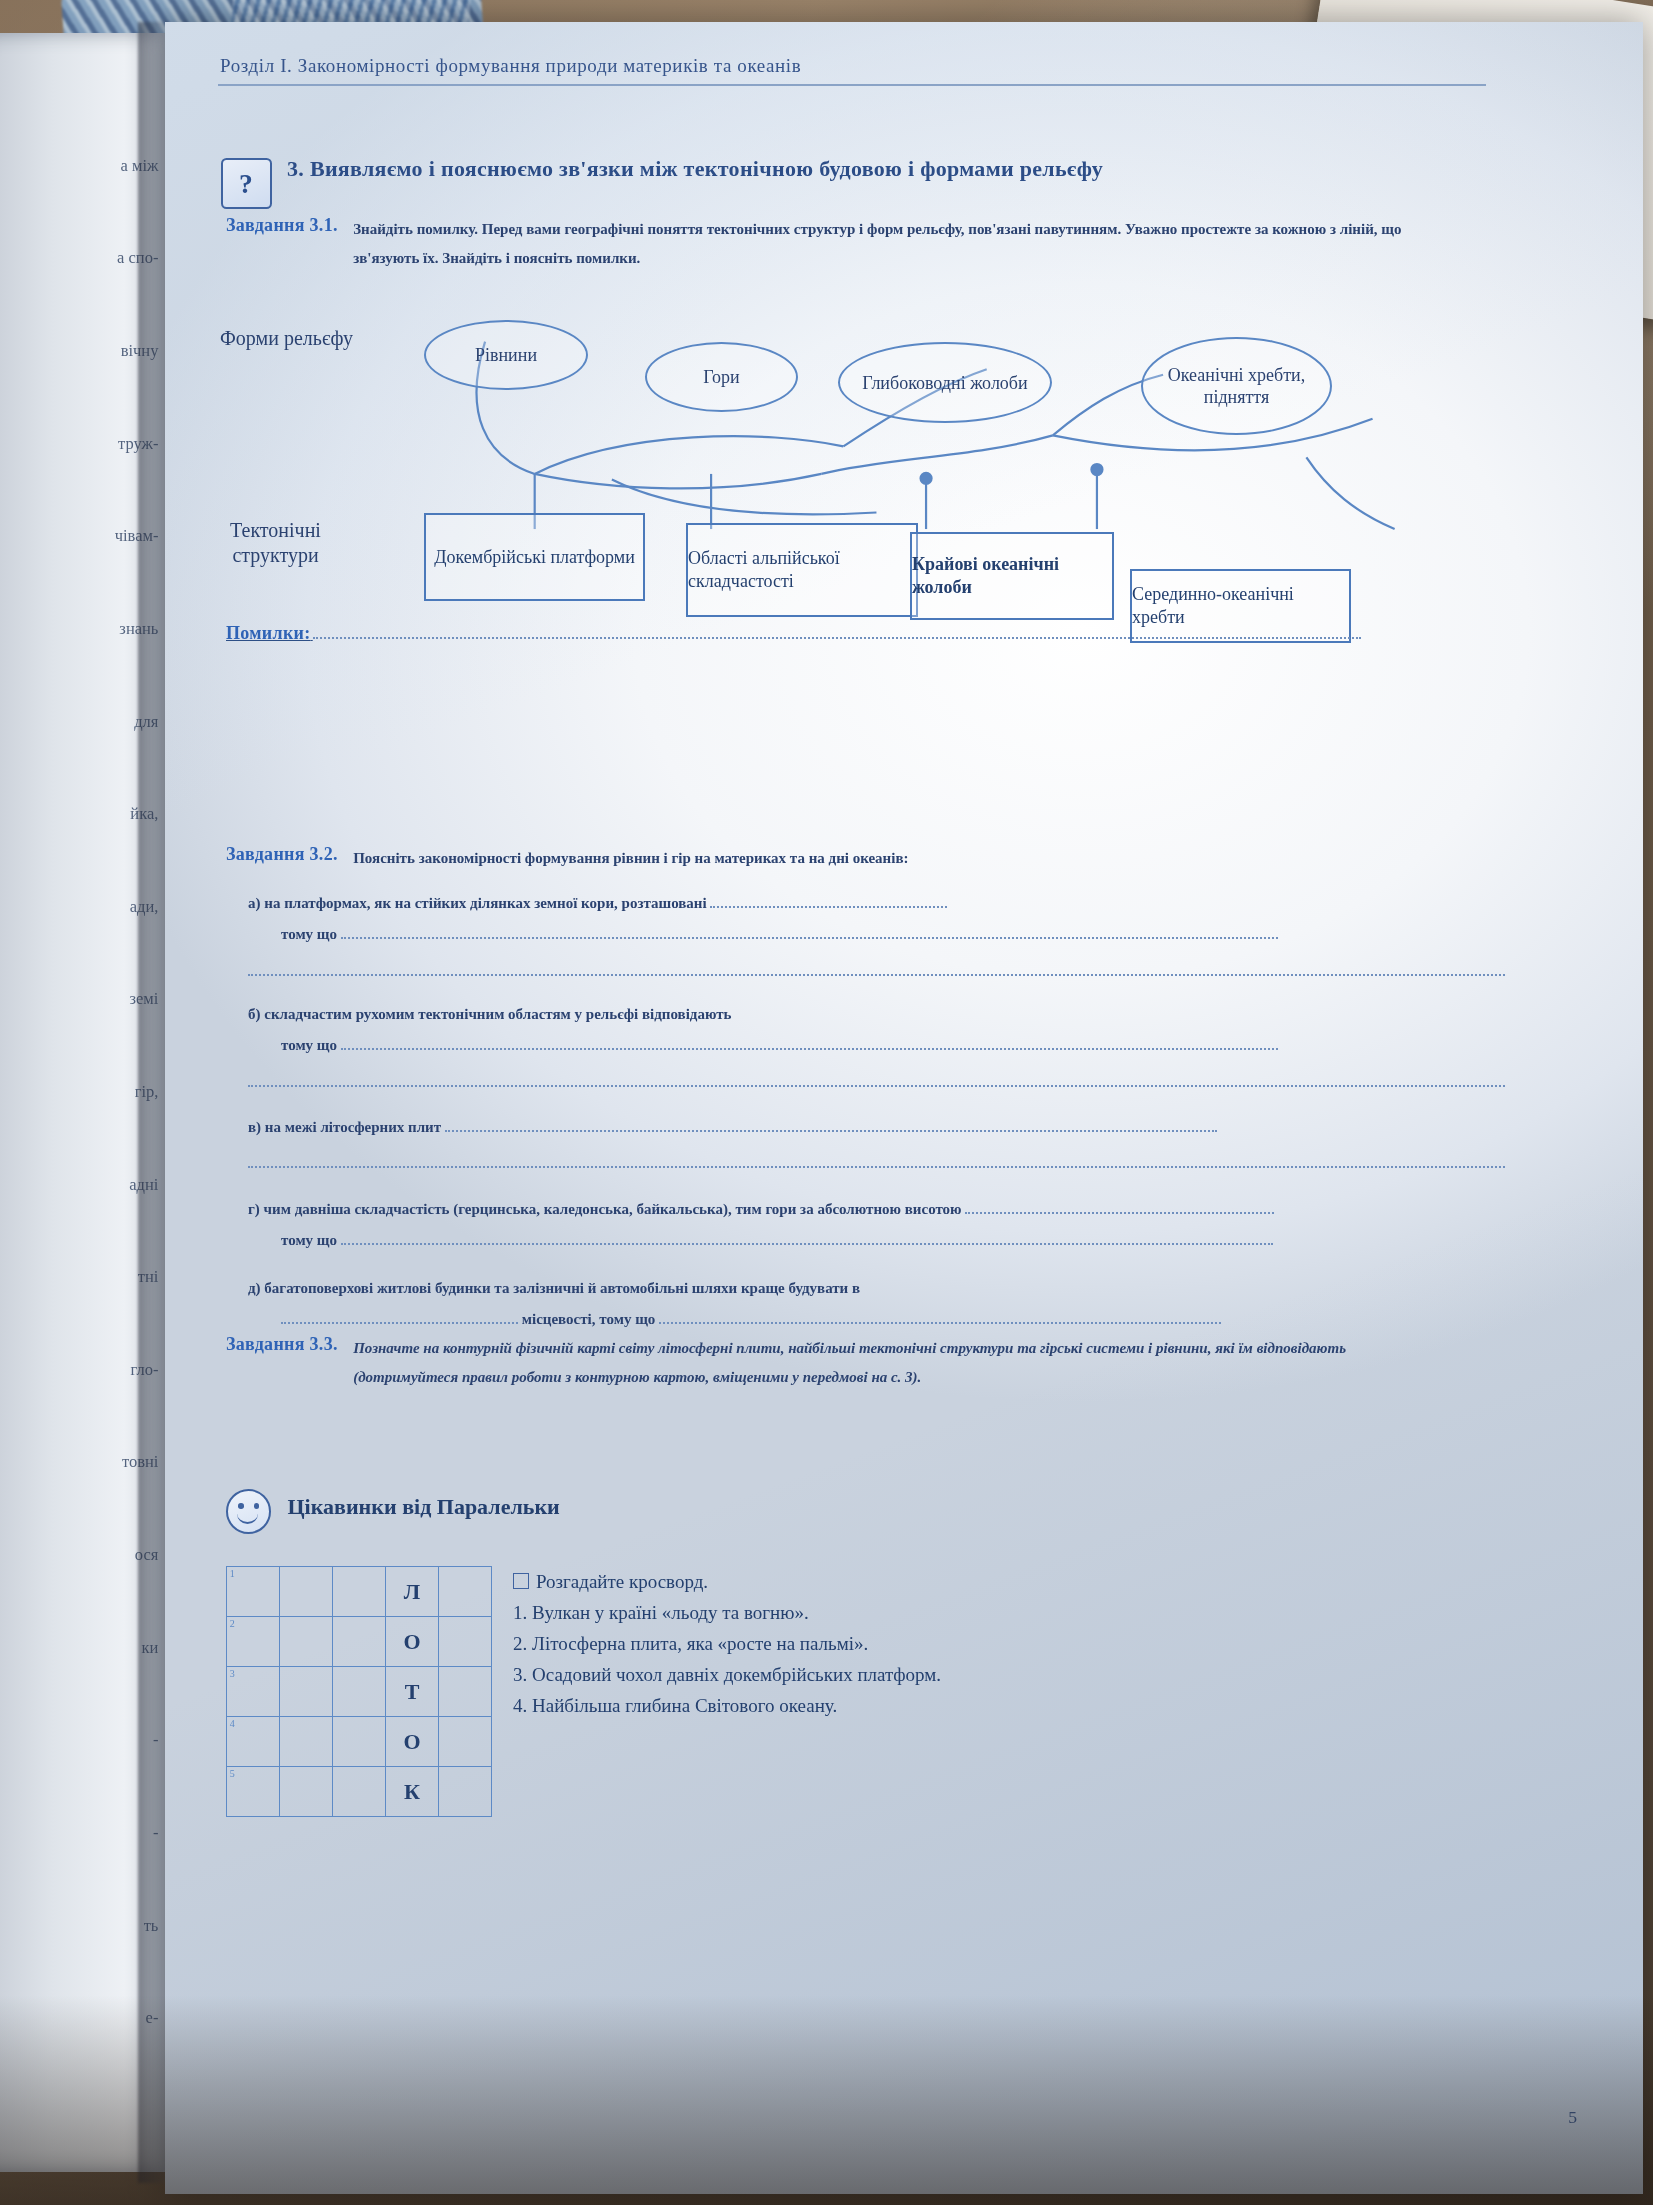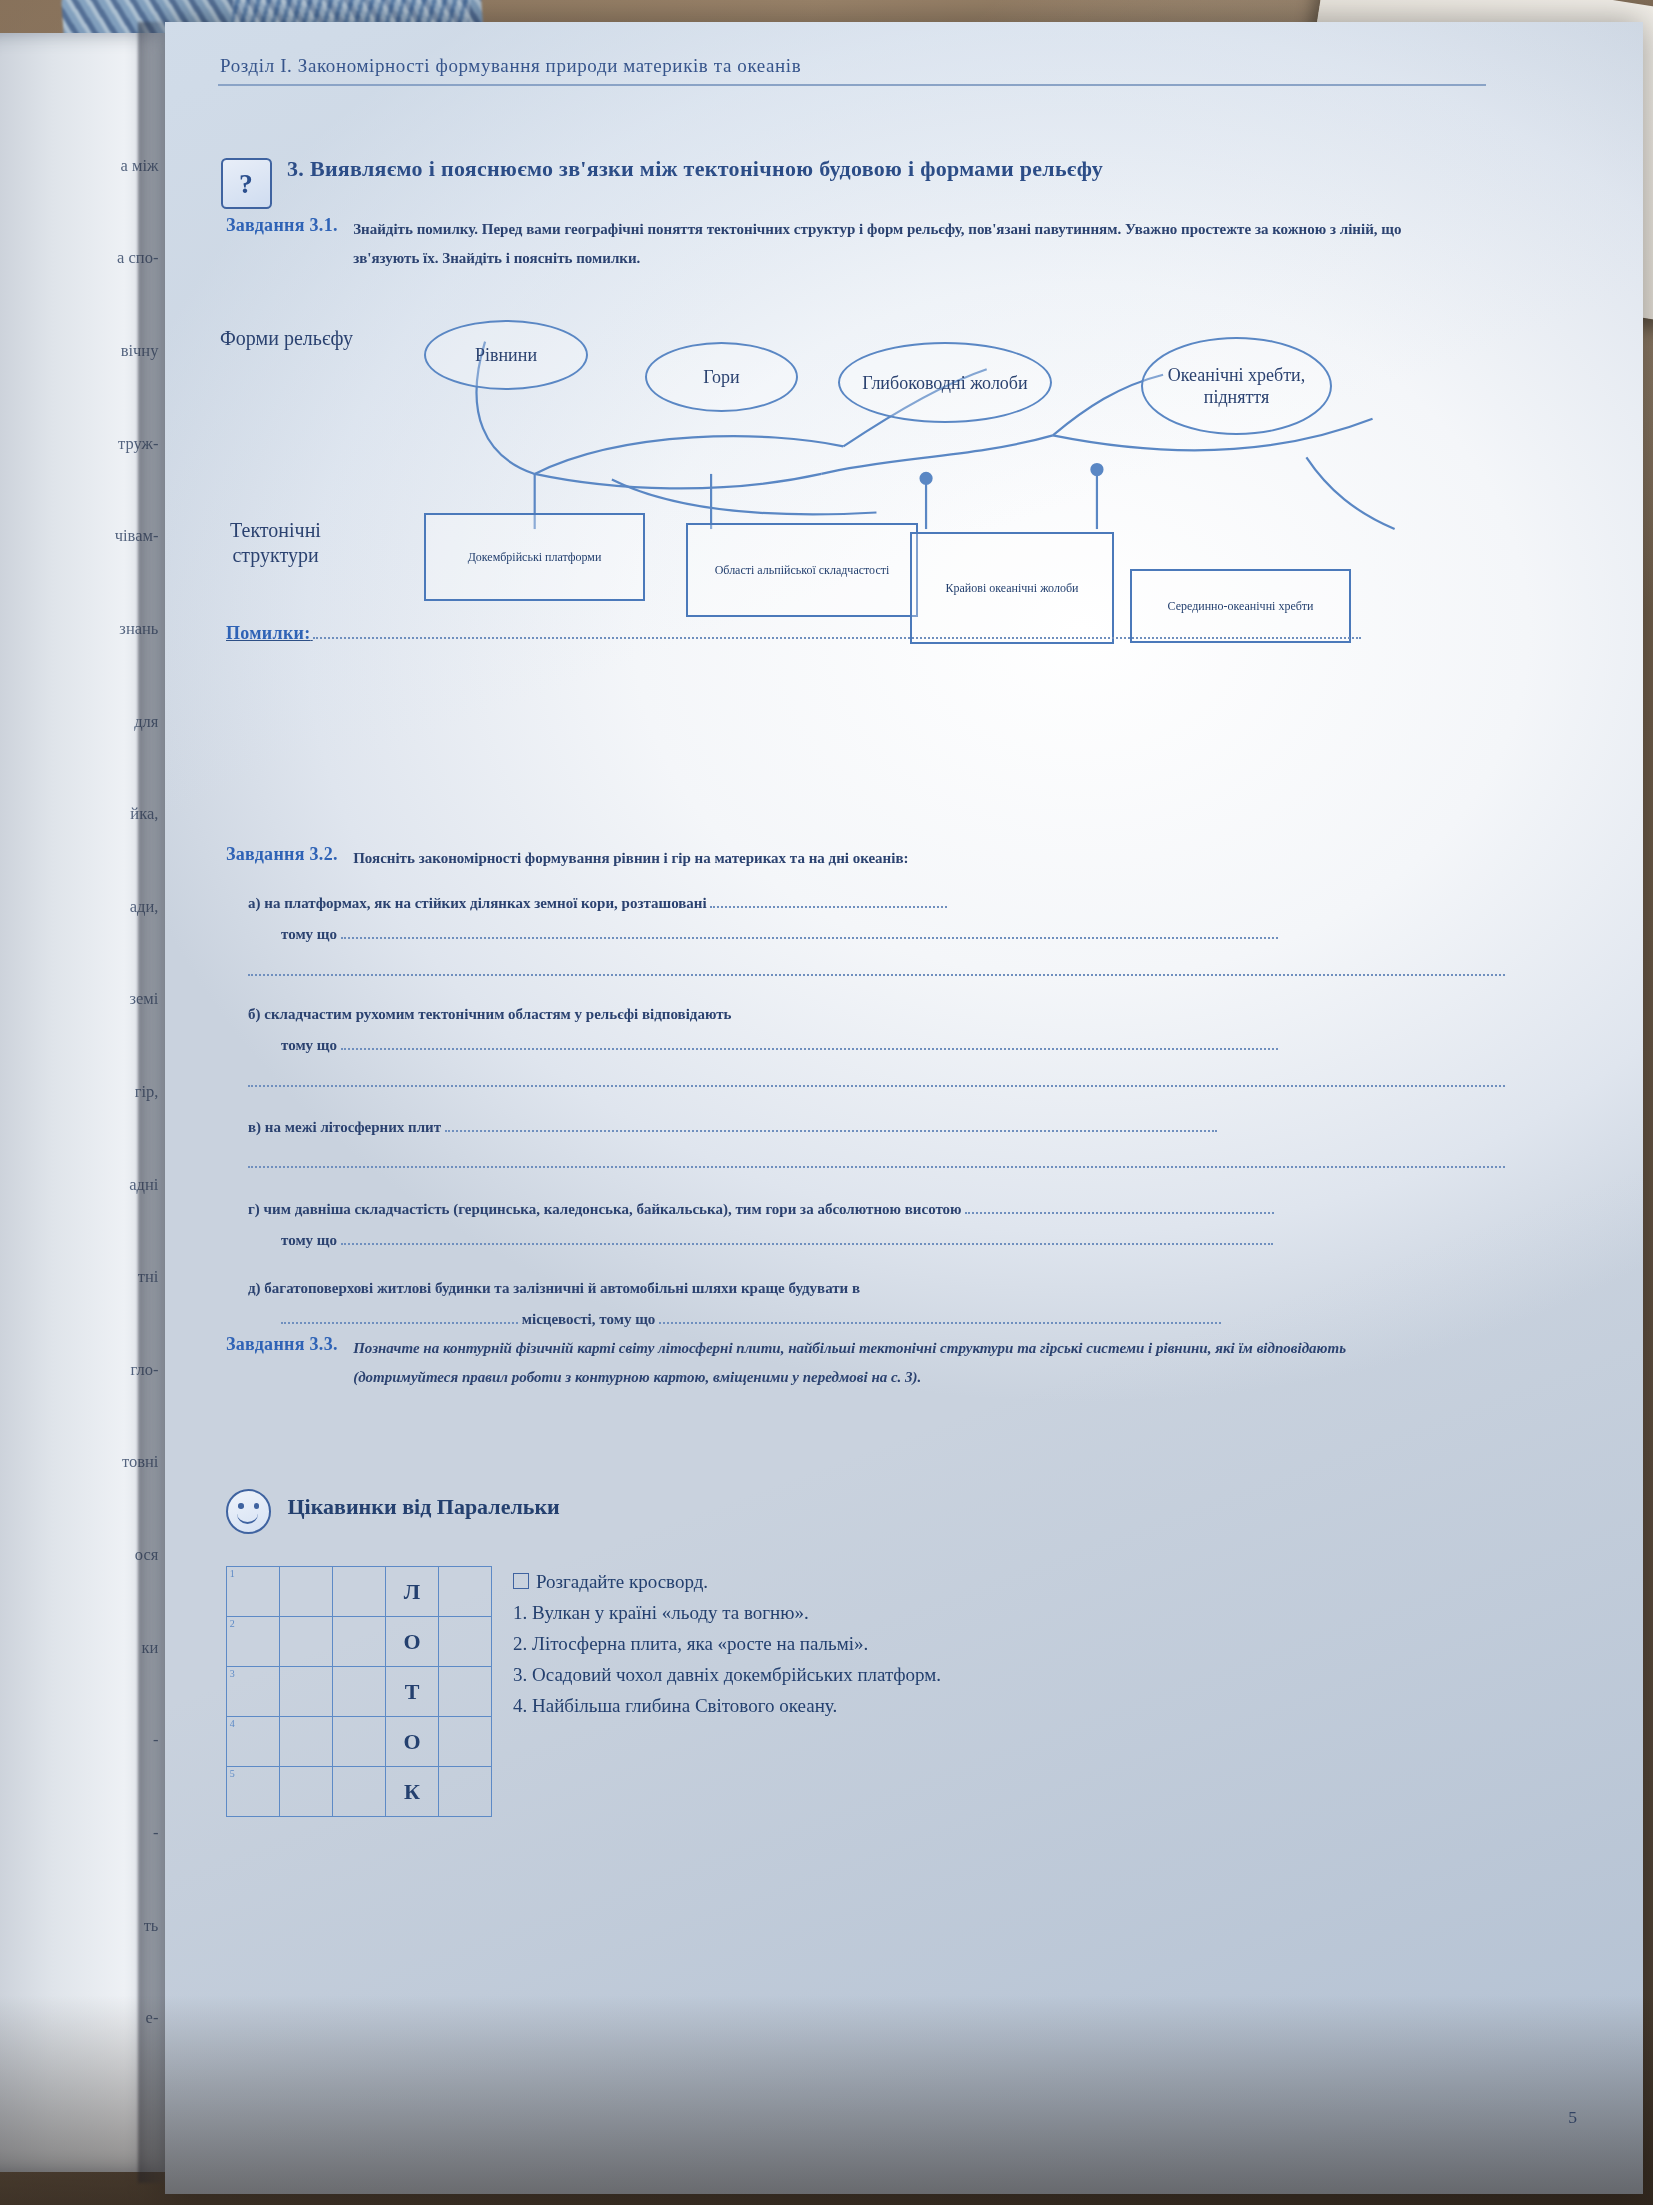--- a/index.html
+++ b/index.html
@@ -199,25 +199,25 @@
     text-align: center;
     font-size: 18px;
     line-height: 22px;
     background: rgba(255,255,255,0.25);
   }
   .box {
     position: absolute;
     border: 2.2px solid #4b79ba;
     color: #24406f;
     display: flex; align-items: center; justify-content: center;
-    text-align: right;
-    font-size: 12px;
+    text-align: left;
+    font-size: 18px;
     line-height: 23px;
     background: rgba(255,255,255,0.30);
-    padding: 0 8px;
+    padding: 0 0;
     box-sizing: border-box;
   }
 
   
   .cw {
     position: absolute;
     border-collapse: collapse;
   }
   .cw td {
     width: 50px; height: 47px;
@@ -372,21 +372,21 @@
       <div class="label-left" style="left:-22px; top:221px;text-align:center;">Форми рельєфу</div>
       <div class="label-left" style="left:-33px; top:413px;">Тектонічні структури</div>
 
       <div class="cloud" style="left:198px; top:215px; width:160px; height:66px;">Рівнини</div>
       <div class="cloud" style="left:419px; top:237px; width:149px; height:66px;">Гори</div>
       <div class="cloud" style="left:612px; top:237px; width:210px; height:77px;">Глибоководні жолоби</div>
       <div class="cloud" style="left:915px; top:232px; width:187px; height:94px;">Океанічні хребти, підняття</div>
 
       <div class="box" style="left:198px; top:408px; width:221px; height:88px;">Докембрійські платформи</div>
       <div class="box" style="left:436px; top:418px; width:232px; height:94px;margin-left:24px;">Області альпійської складчастості</div>
-      <div class="box" style="left:684px; top:427px; width:204px; height:112px;">Крайові океанічні жолоби</div>
+      <div class="box" style="left:684px; top:427px; width:204px; height:88px;font-weight:bold;">Крайові океанічні жолоби</div>
       <div class="box" style="left:904px; top:436px; width:221px; height:74px;margin-top:28px;">Серединно-океанічні хребти</div>
 
       <div style="position:absolute; left:0; top:513px;text-decoration:underline;">
         <span class="task-label">Помилки:</span>
         <span class="dots" style="width:1048px;"></span>
       </div>
     </div>
 
     <div style="position:absolute; left:0; top:739px; width:1290px;">
       <span class="task-label">Завдання 3.2.</span>

